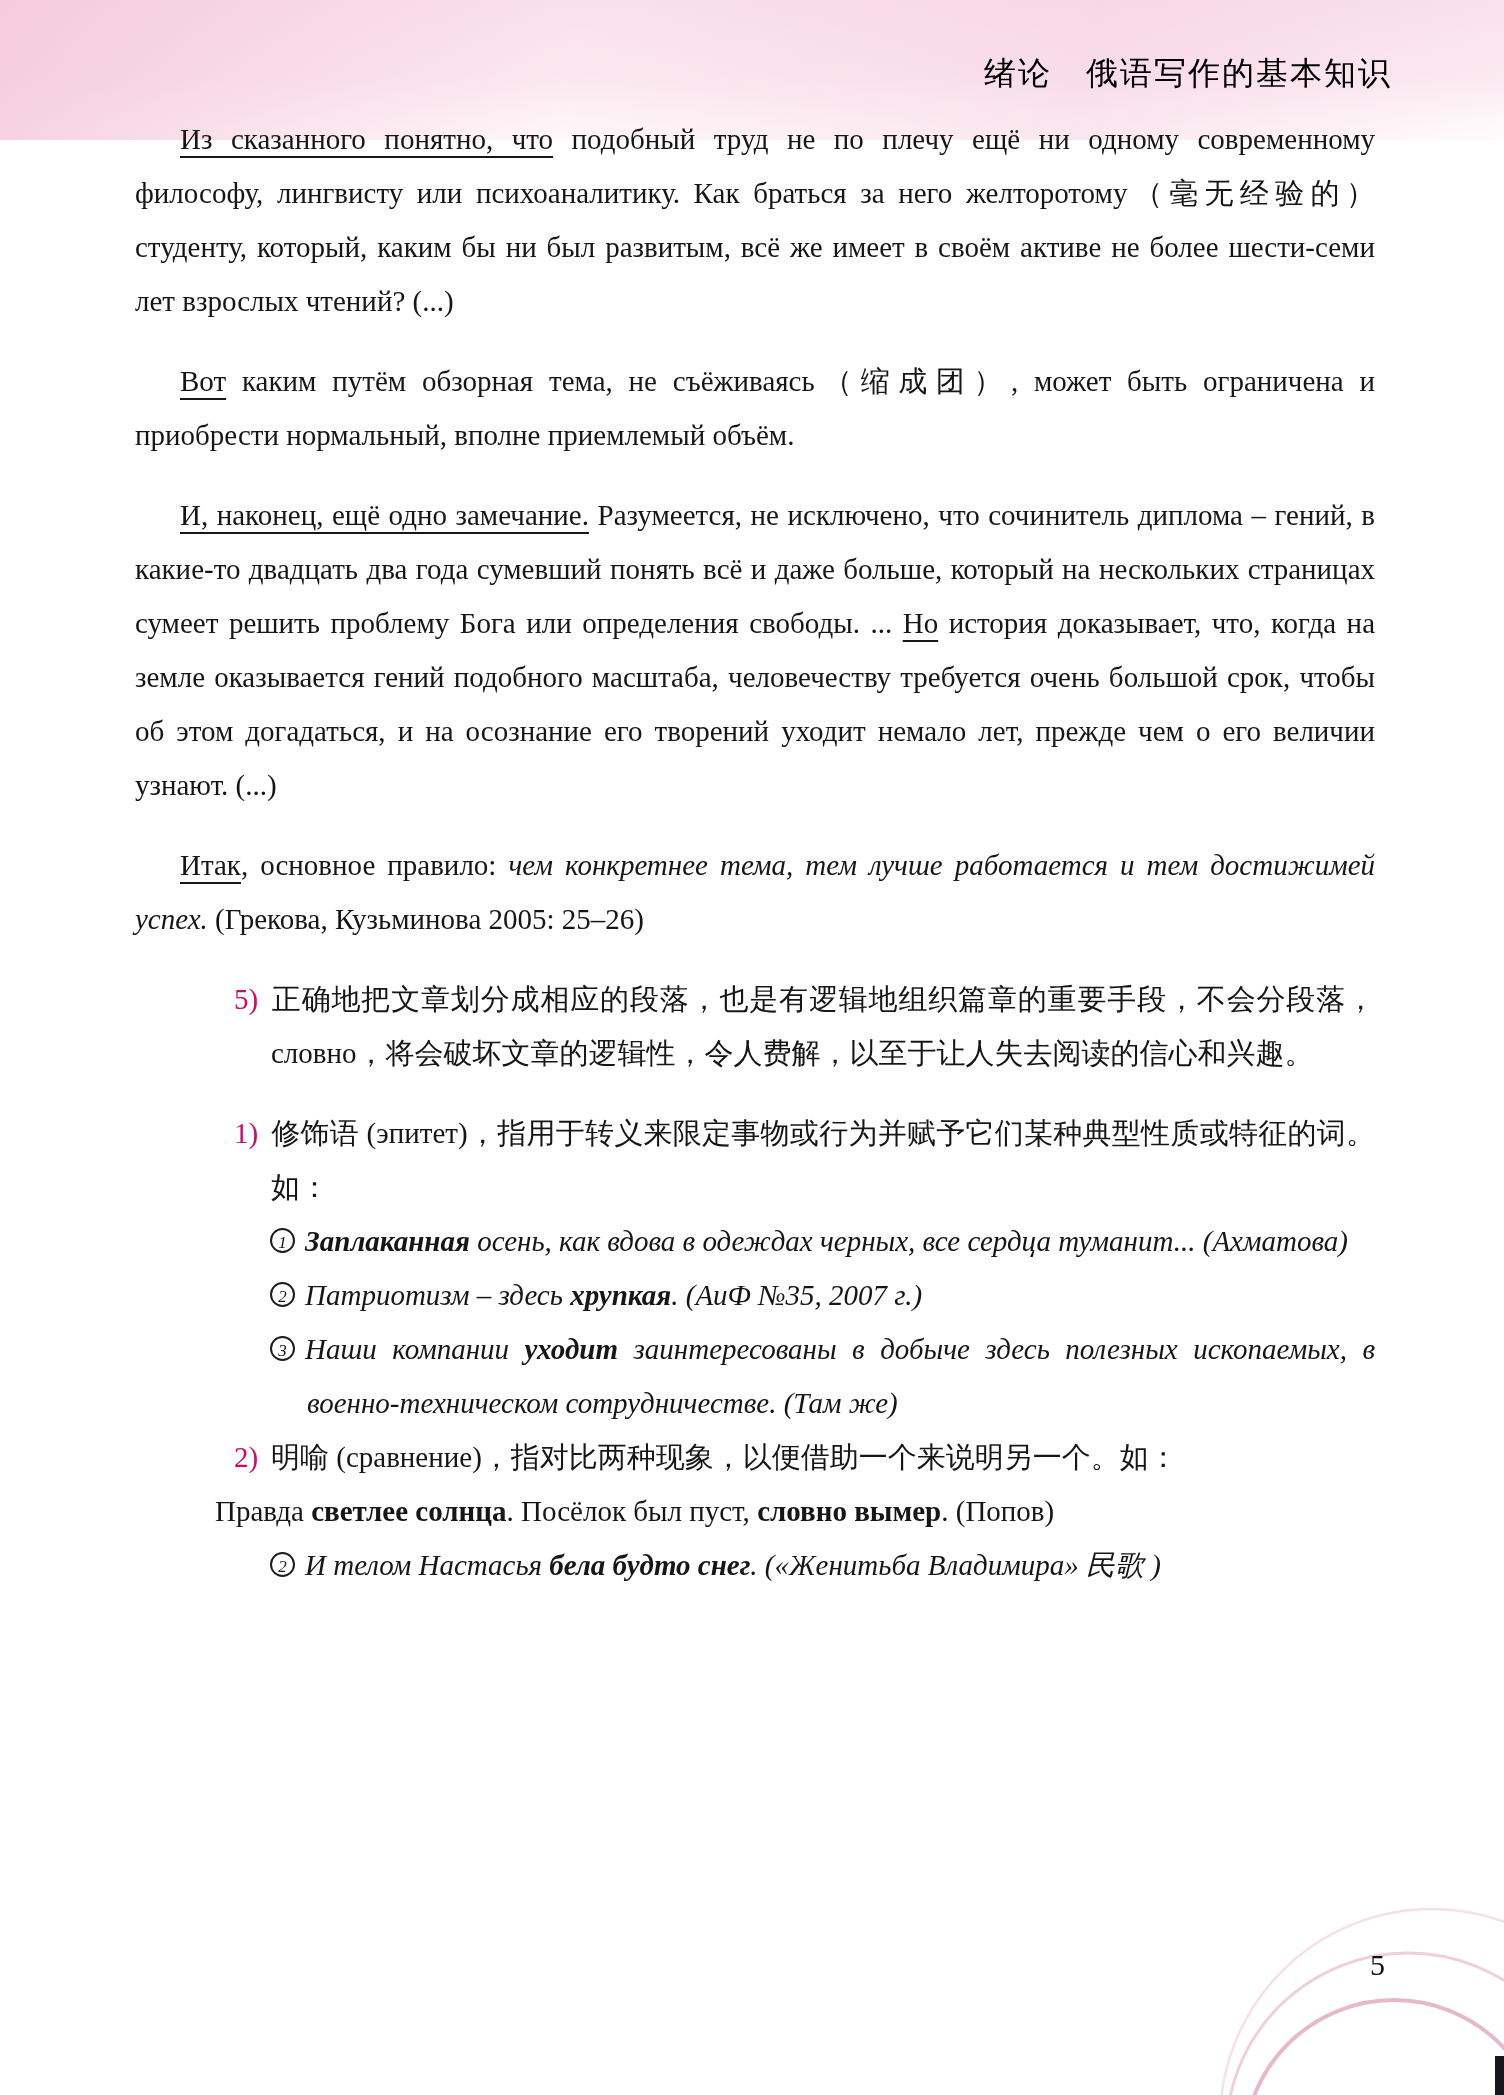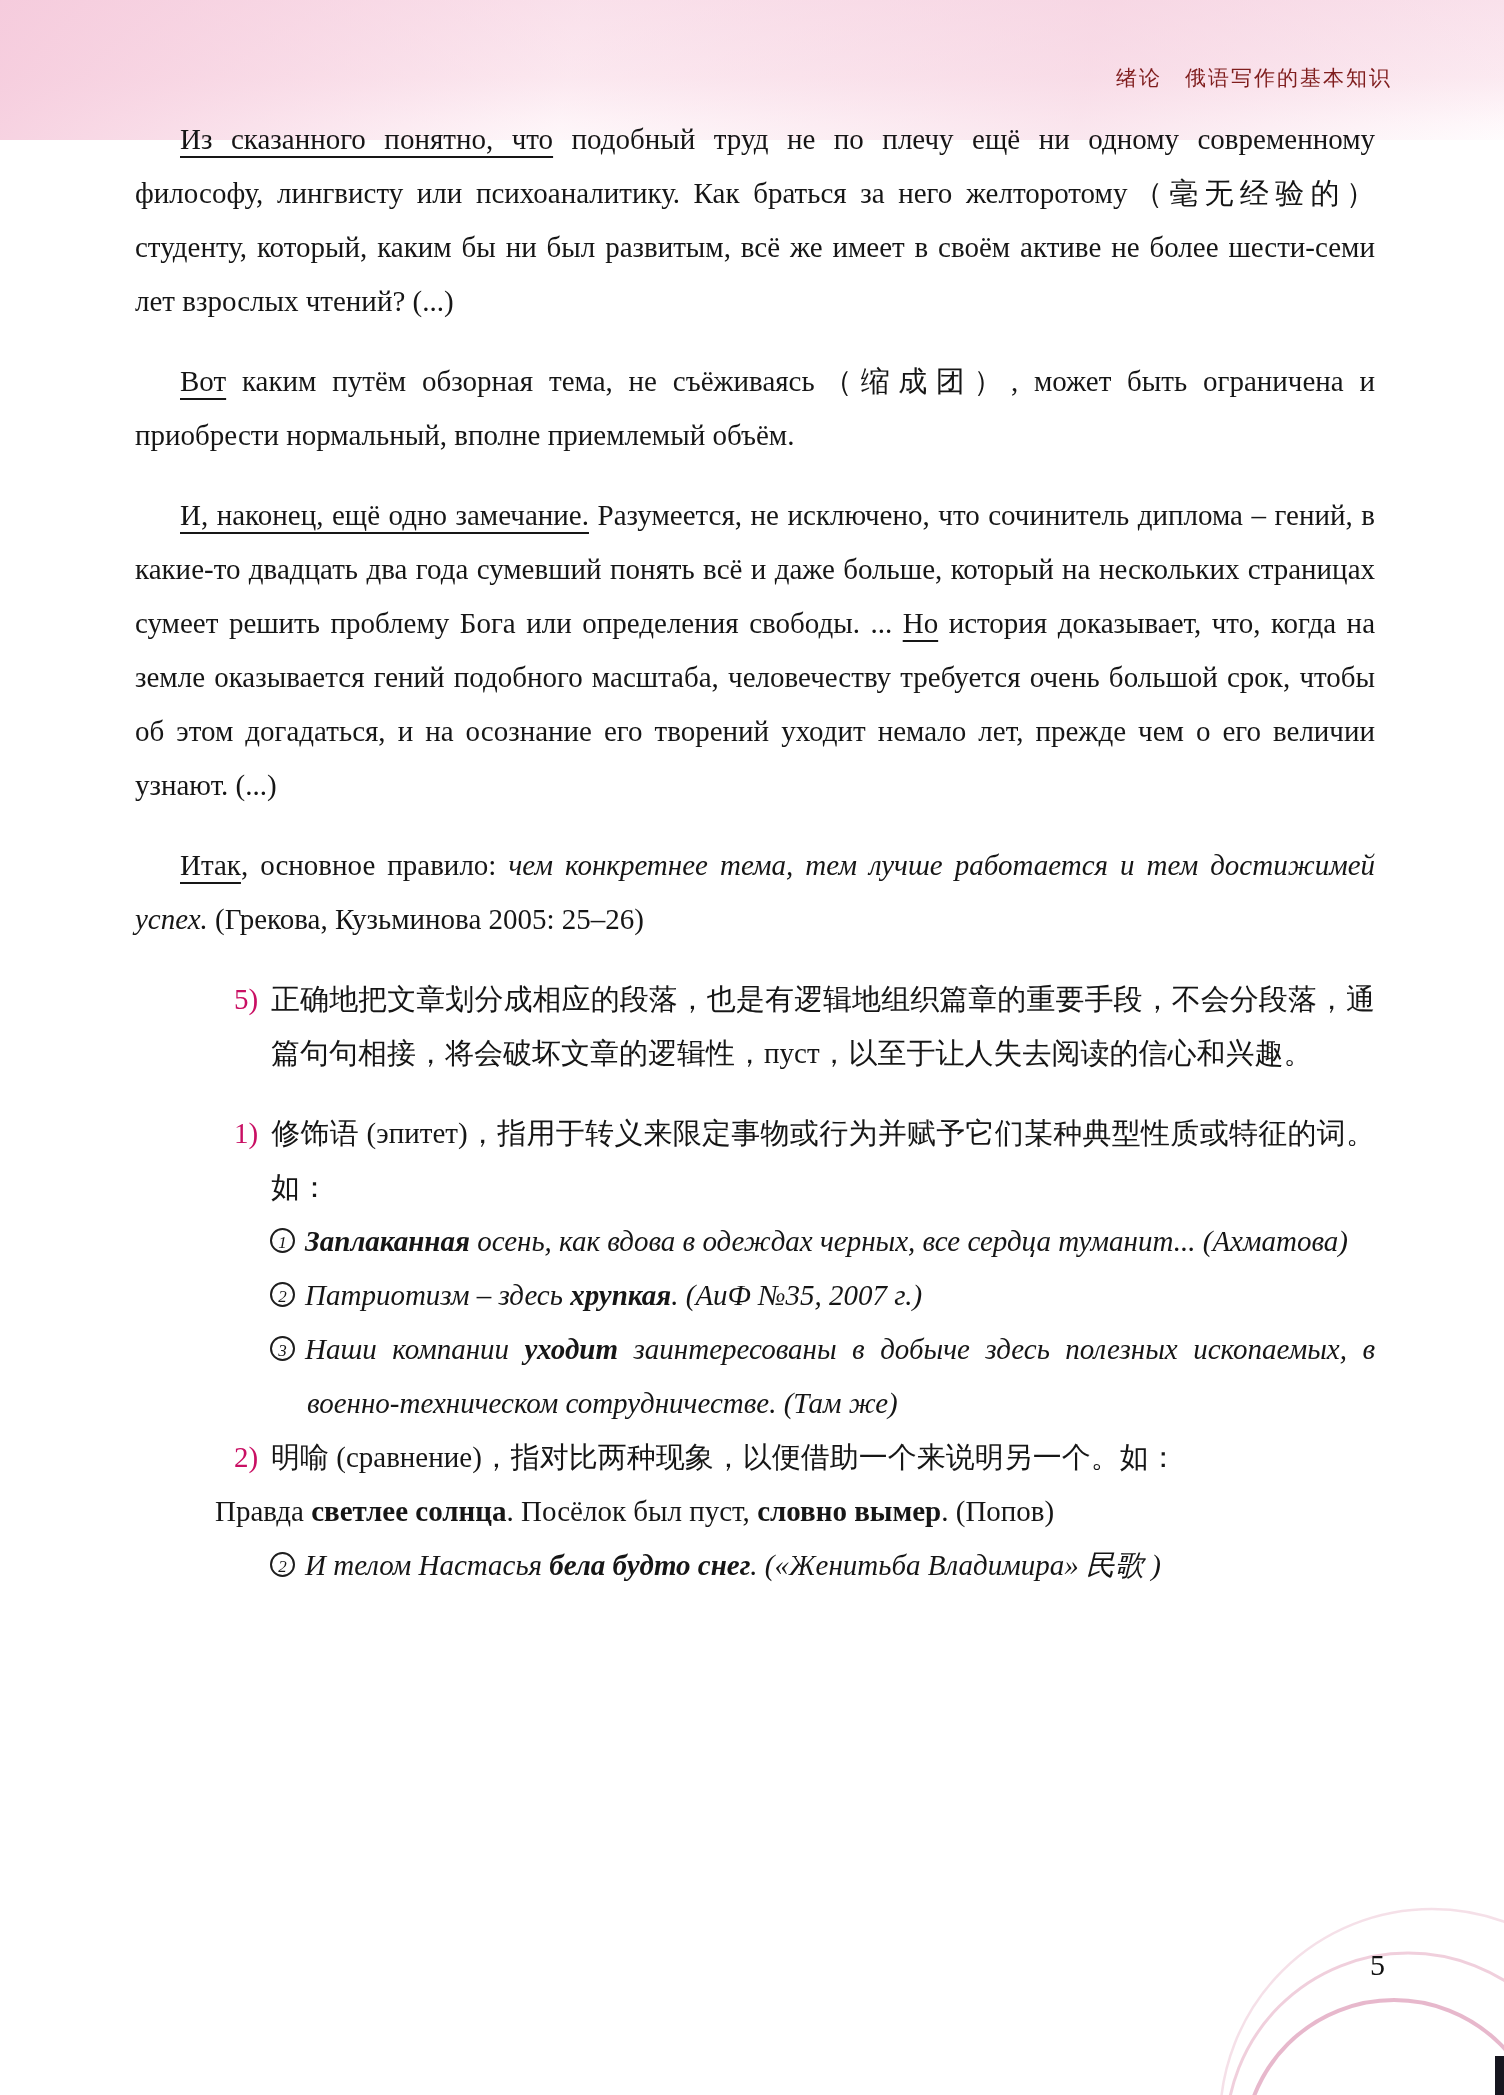--- a/index.html
+++ b/index.html
@@ -12,22 +12,22 @@
     color:#161616;
   }
   
   .band{
     position:absolute;left:0;top:0;right:0;height:140px;
     background:
       linear-gradient(100deg, rgba(245,201,219,.85) 0%, rgba(252,233,240,.35) 38%, rgba(246,211,225,.55) 72%, rgba(253,243,247,.25) 100%),
       linear-gradient(180deg, #f8dce8 0%, #fbe7ef 55%, #fffafc 88%, #ffffff 100%);
   }
   .chapter-header{
-    position:absolute;top:64px;right:112px;
-    font-size:21px;letter-spacing:2px;color:#7f1d1d;
+    position:absolute;top:52px;right:112px;
+    font-size:32px;letter-spacing:2px;color:#000000;
   }
   .doc-body{
     position:absolute;left:135px;top:112px;width:1240px;
     font-size:29px;line-height:54px;
     text-align:justify;
   }
   .block{margin:0;}
   .gap-md{margin-bottom:26px;}
   .gap-sm{margin-bottom:16px;}
   .para{text-indent:45px;}
@@ -66,21 +66,21 @@
 
   <div class="band"></div>
 
   <div class="chapter-header">绪论　俄语写作的基本知识</div>
 
   <div class="doc-body">
       <div class="block para gap-md"><span class="seg underline">Из сказанного понятно, что</span><span class="seg normal"> подобный труд не по плечу ещё ни одному современному философу, лингвисту или психоаналитику. Как браться за него желторотому（毫无经验的）студенту, который, каким бы ни был развитым, всё же имеет в своём активе не более шести-семи лет взрослых чтений? (...)</span></div>
       <div class="block para gap-md"><span class="seg underline">Вот</span><span class="seg normal"> каким путём обзорная тема, не съёживаясь（缩成团）, может быть ограничена и приобрести нормальный, вполне приемлемый объём.</span></div>
       <div class="block para gap-md"><span class="seg underline">И, наконец, ещё одно замечание.</span><span class="seg normal"> Разумеется, не исключено, что сочинитель диплома – гений, в какие-то двадцать два года сумевший понять всё и даже больше, который на нескольких страницах сумеет решить проблему Бога или определения свободы. ... </span><span class="seg underline">Но</span><span class="seg normal"> история доказывает, что, когда на земле оказывается гений подобного масштаба, человечеству требуется очень большой срок, чтобы об этом догадаться, и на осознание его творений уходит немало лет, прежде чем о его величии узнают. (...)</span></div>
       <div class="block para gap-md"><span class="seg underline">Итак</span><span class="seg normal">, основное правило: </span><span class="seg italic">чем конкретнее тема, тем лучше работается и тем достижимей успех.</span><span class="seg normal"> (Грекова, Кузьминова 2005: 25–26)</span></div>
-      <div class="block numbered gap-md"><span class="marker">5)</span><span class="seg normal">正确地把文章划分成相应的段落，也是有逻辑地组织篇章的重要手段，不会分段落，通篇句句相接，将会破坏文章的逻辑性，пуст，以至于让人失去阅读的信心和兴趣。</span></div>
+      <div class="block numbered gap-md"><span class="marker">5)</span><span class="seg normal">正确地把文章划分成相应的段落，也是有逻辑地组织篇章的重要手段，不会分段落，словно，将会破坏文章的逻辑性，令人费解，以至于让人失去阅读的信心和兴趣。</span></div>
       <div class="block numbered"><span class="marker">1)</span><span class="seg normal">修饰语 (эпитет)，指用于转义来限定事物或行为并赋予它们某种典型性质或特征的词。如：</span></div>
       <div class="block sub"><span class="circled">1</span><span class="seg bold">Заплаканная</span><span class="seg normal"> осень, как вдова в одеждах черных, все сердца туманит... (Ахматова)</span></div>
       <div class="block sub"><span class="circled">2</span><span class="seg normal">Патриотизм – здесь </span><span class="seg bold">хрупкая</span><span class="seg normal">. (АиФ №35, 2007 г.)</span></div>
       <div class="block sub"><span class="circled">3</span><span class="seg normal">Наши компании </span><span class="seg bold">уходит</span><span class="seg normal"> заинтересованы в добыче здесь полезных ископаемых, в военно-техническом сотрудничестве. (Там же)</span></div>
       <div class="block numbered"><span class="marker">2)</span><span class="seg normal">明喻 (сравнение)，指对比两种现象，以便借助一个来说明另一个。如：</span></div>
       <div class="block example"><span class="seg normal">Правда </span><span class="seg bold">светлее солнца</span><span class="seg normal">. Посёлок был пуст, </span><span class="seg bold">словно вымер</span><span class="seg normal">. (Попов)</span></div>
       <div class="block sub"><span class="circled">2</span><span class="seg normal">И телом Настасья </span><span class="seg bold">бела будто снег</span><span class="seg normal">. («Женитьба Владимира» 民歌 )</span></div>
     </div>
 
   <svg class="deco" width="360" height="200" viewBox="0 0 360 200" aria-hidden="true">

